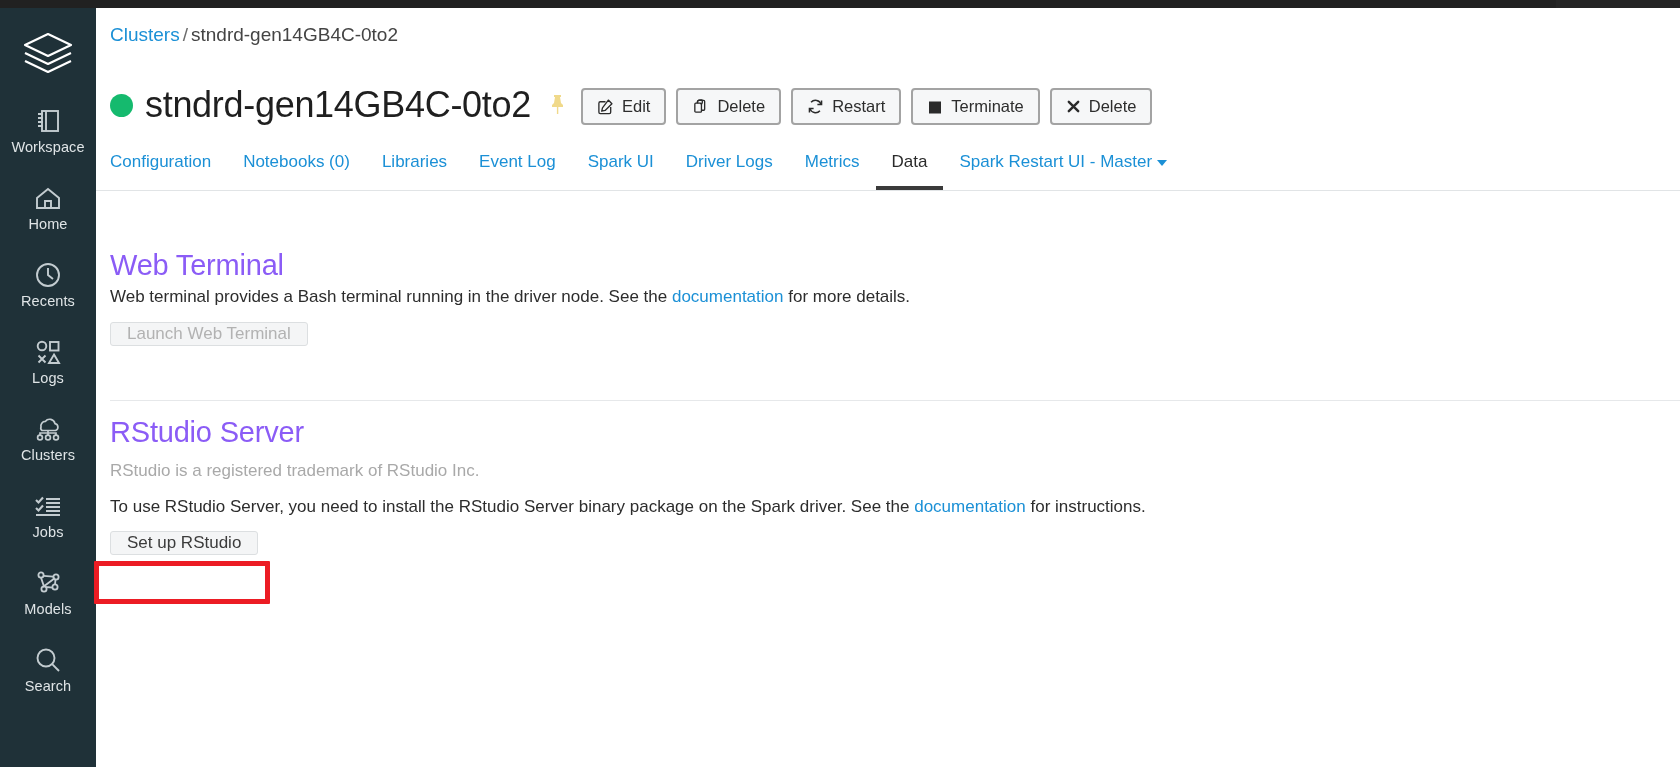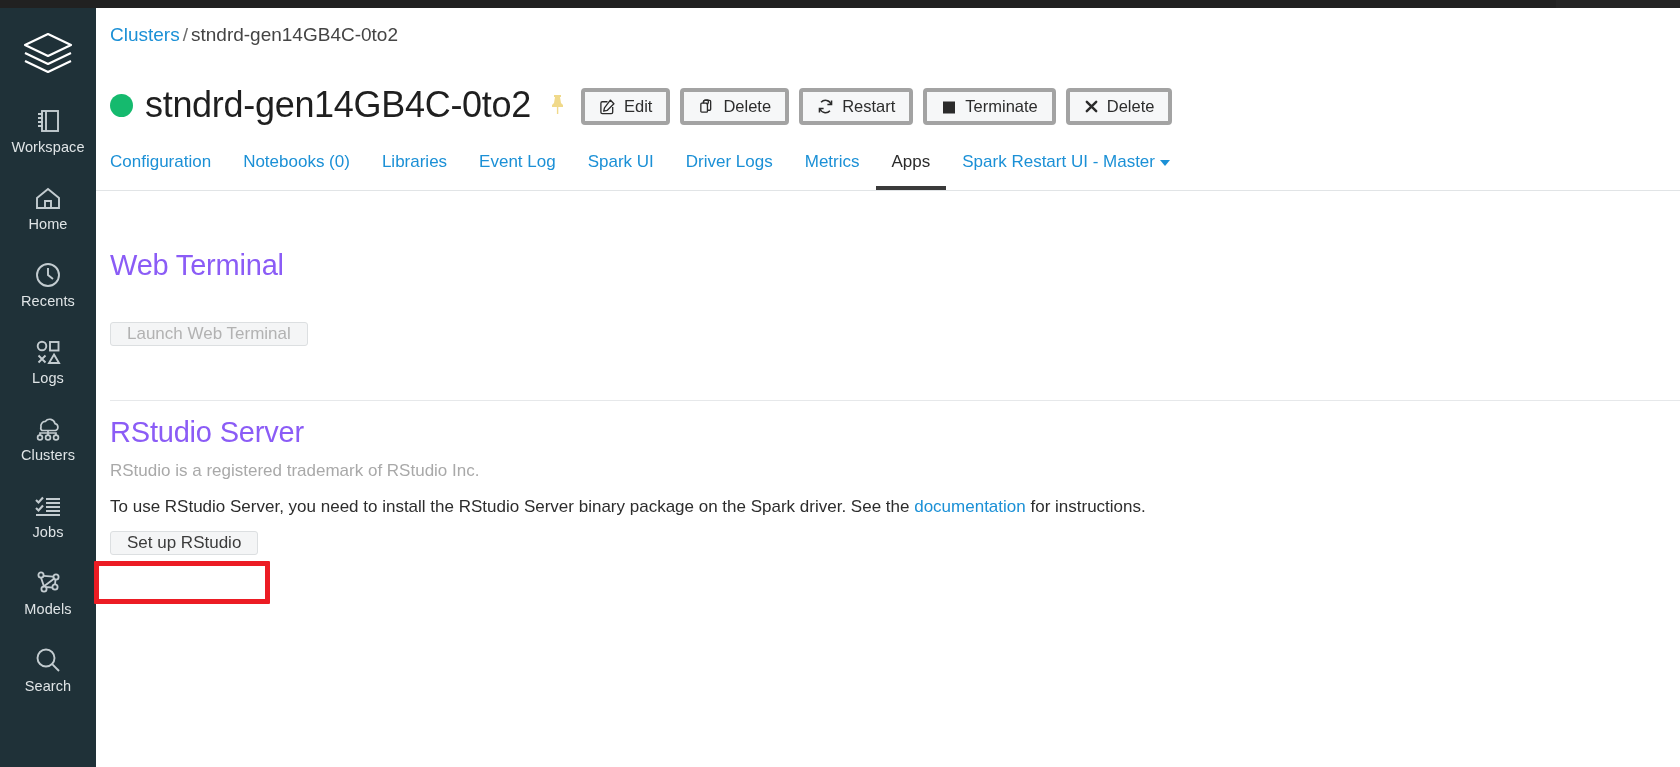--- a/index.html
+++ b/index.html
@@ -81,21 +81,21 @@
     cursor: pointer;
   }
 
   .action-buttons {
     position: absolute; top: 80px; left: 485px;
     display: flex; gap: 10px;
   }
   .btn {
     display: inline-flex; align-items: center; gap: 8px;
     height: 37px; padding: 0 14px;
-    background: #f6f7f8; border: 4px solid #a3a3a3; border-radius: 4px;
+    background: #f6f7f8; border: 2px solid #a3a3a3; border-radius: 4px;
     font-size: 16.5px; color: #2d2d2d; cursor: pointer;
     white-space: nowrap;
   }
   .btn .bi { display: inline-flex; align-items: center; color: #2b2b2b; }
 
   
   .tabs {
     position: absolute; top: 136px; left: 14px;
     display: flex; align-items: flex-end; gap: 0;
     height: 46px;
@@ -336,28 +336,31 @@
     </div>
 
     <div class="tabs">
       <div class="tab"><span>Configuration</span></div>
       <div class="tab"><span>Notebooks (0)</span></div>
       <div class="tab"><span>Libraries</span></div>
       <div class="tab"><span>Event Log</span></div>
       <div class="tab"><span>Spark UI</span></div>
       <div class="tab"><span>Driver Logs</span></div>
       <div class="tab"><span>Metrics</span></div>
-      <div class="tab active"><span>Apps</span></div>
+      <div class="tab active"><span>Data</span></div>
       <div class="tab"><span>Spark Restart UI - Master</span><span class="caret"></span></div>
     </div>
 
     <div class="hr-under-tabs"></div>
 
     <h2 class="section-title" style="top:241px; left:14px;">Web Terminal</h2>
 
+    <p class="section-text" style="top:279px; left:14px;">
+      <span>Web terminal provides a Bash terminal running in the driver node. See the </span><span class="link">documentation</span><span> for more details.</span>
+    </p>
 
     <button class="btn-plain disabled" style="top:314px; left:14px;" disabled="">Launch Web Terminal</button>
 
     <div class="hr-section"></div>
 
     <h2 class="section-title" style="top:408px; left:14px;">RStudio Server</h2>
 
     <p class="section-note" style="top:453px; left:14px;">RStudio is a registered trademark of RStudio Inc.</p>
 
     <p class="section-text" style="top:489px; left:14px;">

